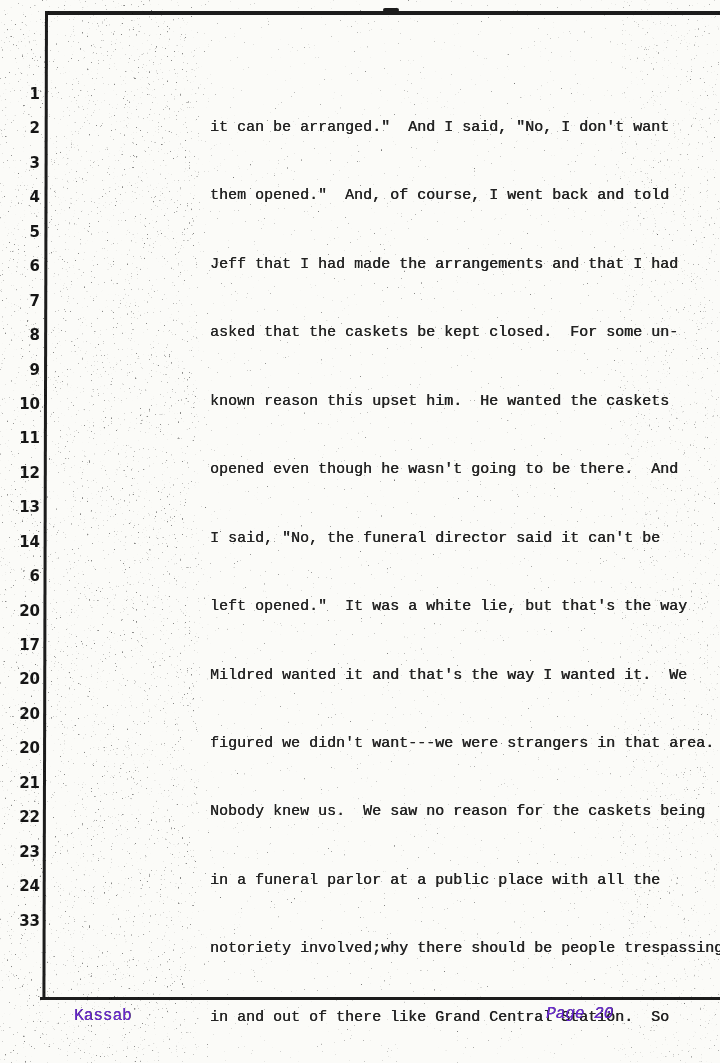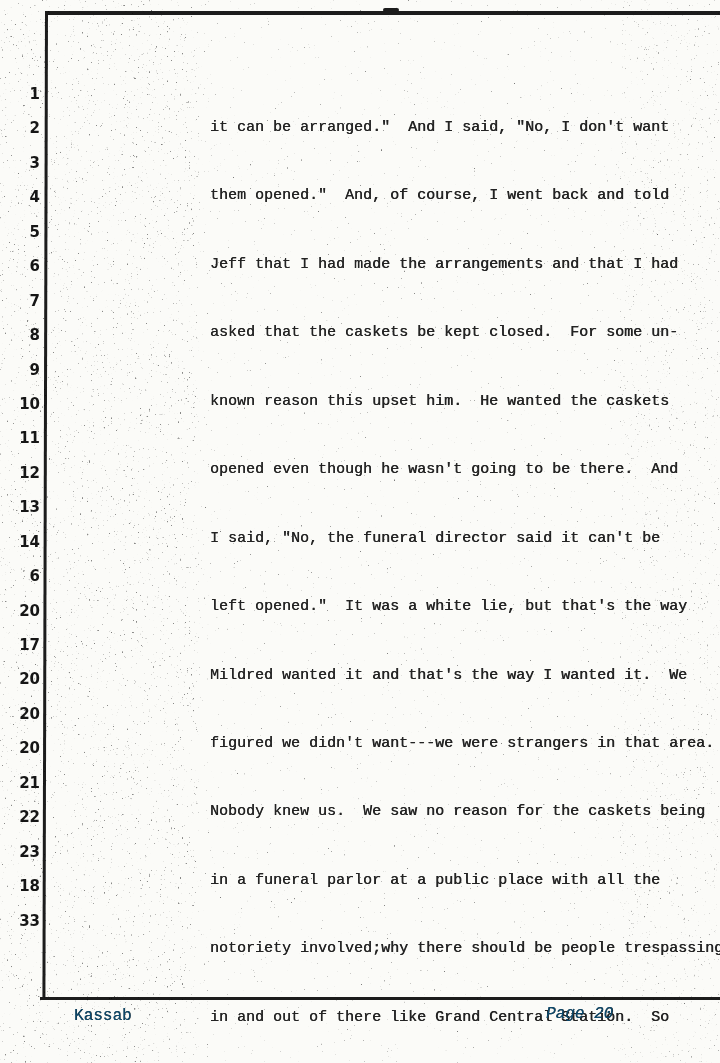--- a/index.html
+++ b/index.html
@@ -44,21 +44,21 @@
     font-size: 15px;
     color: #232323;
     white-space: pre;
     text-shadow: 0.35px 0 0 #2a2a2a;
   }
   .textblock div { height: 34.45px; line-height: 34.45px; }
 
   .footer-left, .footer-right {
     position: absolute;
     font-size: 16px;
-    color: #0c4a6e;
+    color: #6d28d9;
     text-shadow: 0.3px 0 0 #2a2a2a;
     white-space: pre;
   }
   .footer-left  { left: 74px;  top: 1007px; }
   .footer-right { left: 546px; top: 1005px; font-style: italic; }
 
   .noise {
     position: absolute;
     left: 0; top: 0;
     pointer-events: none;
@@ -91,21 +91,21 @@
     <div>14</div>
     <div>6</div>
     <div>20</div>
     <div>17</div>
     <div>20</div>
     <div>20</div>
     <div>20</div>
     <div>21</div>
     <div>22</div>
     <div>23</div>
-    <div>18</div>
+    <div>24</div>
     <div>33</div>
   </div>
 
   <div class="textblock">
     <div>it can be arranged."  And I said, "No, I don't want</div>
     <div>them opened."  And, of course, I went back and told</div>
     <div>Jeff that I had made the arrangements and that I had</div>
     <div>asked that the caskets be kept closed.  For some un-</div>
     <div>known reason this upset him.  He wanted the caskets</div>
     <div>opened even though he wasn't going to be there.  And</div>

